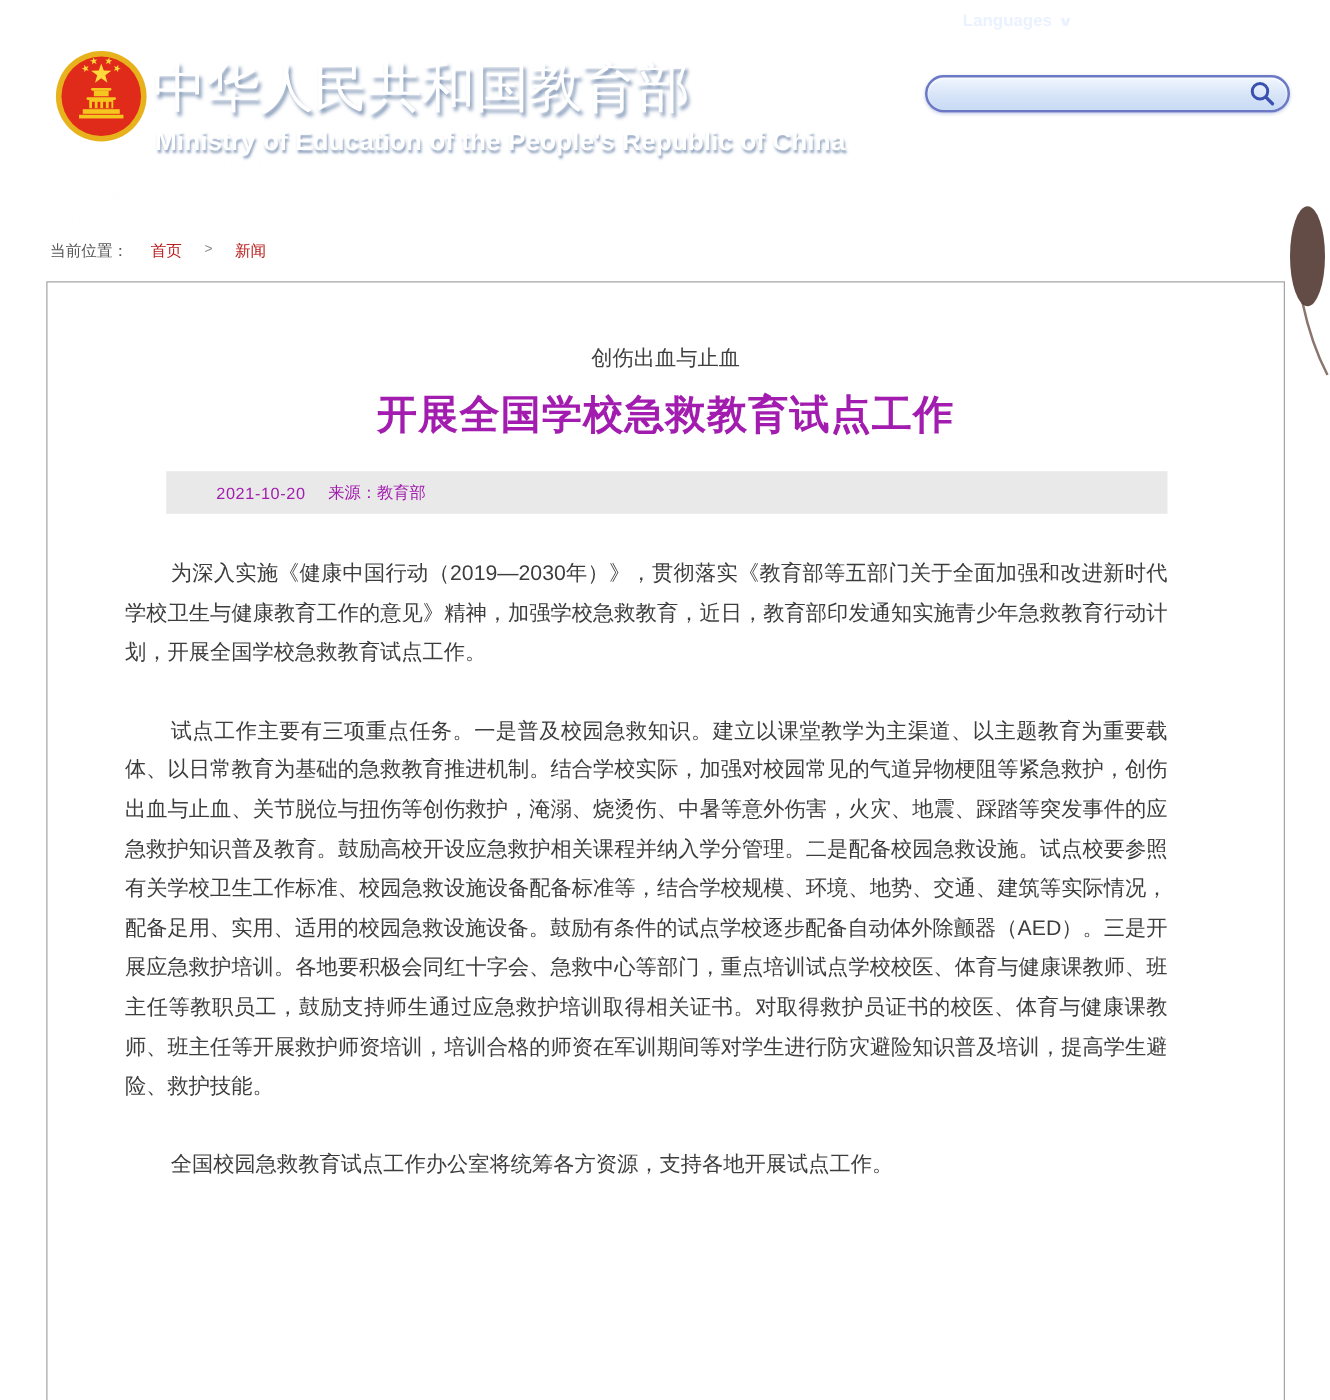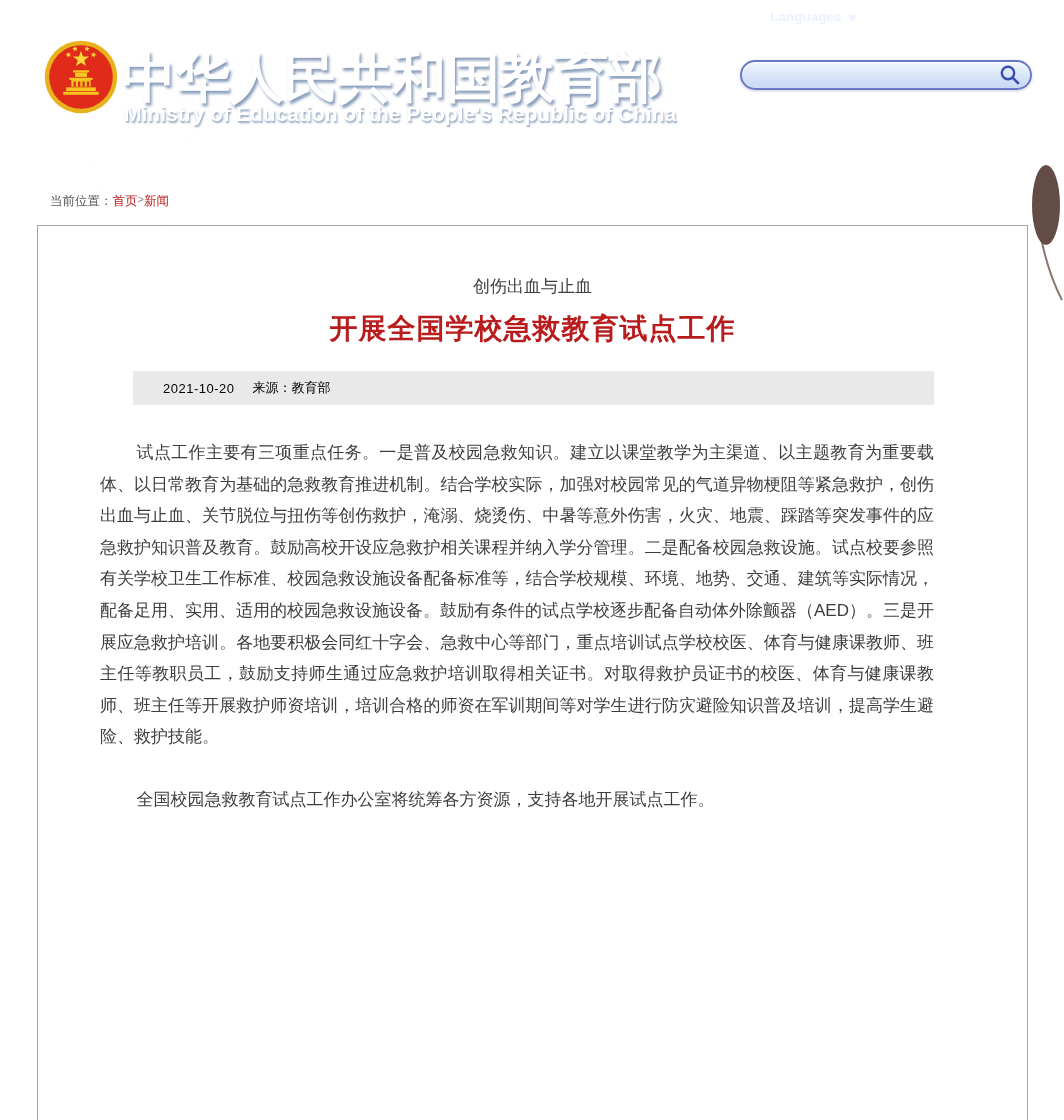--- a/index.html
+++ b/index.html
@@ -21,42 +21,42 @@
   .dandelion{position:absolute;right:0;top:20px;}
 
   .topbar{position:absolute;top:7px;right:38px;display:flex;align-items:center;gap:24px;
     color:rgba(255,255,255,.96);font-size:13.5px;}
   .topbar .lang{display:flex;align-items:center;gap:6px;cursor:pointer;color:#eaf2ff;font-weight:bold;}
   .topbar .caret{font-size:11px;transform:scaleX(1.4);display:inline-block;margin-top:2px;}
   .topbar a{color:rgba(255,255,255,.96);text-decoration:none;cursor:pointer;}
 
   .header{position:absolute;left:0;top:0;width:100%;height:185px;}
   .emblem{position:absolute;left:44px;top:40px;width:74px;height:74px;}
-  .site-title{position:absolute;left:122px;top:42px;font-size:54px;font-weight:bold;color:#ffffff;
+  .site-title{position:absolute;left:122px;top:42px;font-size:43px;font-weight:normal;color:#ffffff;
     letter-spacing:0px;text-shadow:2px 3px 3px rgba(36,74,130,.55),0 1px 0 rgba(255,255,255,.35);white-space:nowrap;}
   .site-subtitle{position:absolute;left:124px;top:102px;font-size:21px;font-weight:bold;color:#ffffff;
     text-shadow:1px 2px 2px rgba(36,74,130,.5);white-space:nowrap;}
 
   .searchbox{position:absolute;right:32px;top:60px;width:292px;height:30px;border-radius:17px;
     border:2px solid #6b79c5;background:linear-gradient(180deg,#f0f6fe 0%,#d7e4f8 55%,#c8daf4 100%);
     box-shadow:0 1px 3px rgba(50,80,160,.3), inset 0 1px 2px rgba(255,255,255,.9);
     display:flex;align-items:center;padding:0 8px 0 16px;box-sizing:border-box;}
   .searchbox input{flex:1;border:none;outline:none;background:transparent;font-size:14px;color:#334;height:24px;}
   .search-btn{width:24px;height:24px;border:none;background:transparent;padding:0;cursor:pointer;display:flex;align-items:center;justify-content:center;}
 
-  .breadcrumb{position:absolute;left:50px;top:193px;font-size:12.5px;color:#555;display:flex;gap:0;}
+  .breadcrumb{position:absolute;left:40px;top:193px;font-size:12.5px;color:#555;display:flex;gap:18px;}
   .breadcrumb a{color:#b91c1c;text-decoration:none;cursor:pointer;}
   .breadcrumb .sep{color:#888;font-size:11px;}
 
   .content-box{position:absolute;left:37px;top:225px;width:991px;height:900px;background:#ffffff;
     border:1px solid #a6a6a6;box-sizing:border-box;}
   .supertitle{margin-top:49px;text-align:center;font-size:17px;color:#404040;}
-  .article-title{margin:12px 40px 0 40px;text-align:center;font-size:28px;font-weight:bold;color:#b91c1c;letter-spacing:1px;}
+  .article-title{margin:12px 40px 0 40px;text-align:center;font-size:32px;font-weight:bold;color:#a21caf;letter-spacing:1px;}
   .meta-bar{margin:23px 93px 0 95px;height:34px;background:#e9e9e9;display:flex;align-items:center;
-    padding-left:30px;font-size:13px;color:#000000;gap:18px;}
+    padding-left:40px;font-size:13px;color:#a21caf;gap:18px;}
   .meta-bar .date{letter-spacing:.5px;}
   .article-body{margin:32px 93px 0 62px;font-size:17px;color:#3d3d3d;line-height:31.6px;text-align:justify;}
   .article-body p{margin:0 0 31px 0;text-indent:2.15em;}
 </style>
 </head>
 <body>
 
 <div class="sky">
   <div class="cloud c1"></div>
   <div class="cloud c2"></div>
@@ -205,16 +205,17 @@
 </div>
 
 <div class="content-box">
   <div class="supertitle">创伤出血与止血</div>
   <h1 class="article-title">开展全国学校急救教育试点工作</h1>
   <div class="meta-bar">
     <span class="date">2021-10-20</span>
     <span class="source"><span>来源：</span><span>教育部</span></span>
   </div>
   <div class="article-body">
+    <p>为深入实施《健康中国行动（2019—2030年）》，贯彻落实《教育部等五部门关于全面加强和改进新时代学校卫生与健康教育工作的意见》精神，加强学校急救教育，近日，教育部印发通知实施青少年急救教育行动计划，开展全国学校急救教育试点工作。</p>
     <p>试点工作主要有三项重点任务。一是普及校园急救知识。建立以课堂教学为主渠道、以主题教育为重要载体、以日常教育为基础的急救教育推进机制。结合学校实际，加强对校园常见的气道异物梗阻等紧急救护，创伤出血与止血、关节脱位与扭伤等创伤救护，淹溺、烧烫伤、中暑等意外伤害，火灾、地震、踩踏等突发事件的应急救护知识普及教育。鼓励高校开设应急救护相关课程并纳入学分管理。二是配备校园急救设施。试点校要参照有关学校卫生工作标准、校园急救设施设备配备标准等，结合学校规模、环境、地势、交通、建筑等实际情况，配备足用、实用、适用的校园急救设施设备。鼓励有条件的试点学校逐步配备自动体外除颤器（AED）。三是开展应急救护培训。各地要积极会同红十字会、急救中心等部门，重点培训试点学校校医、体育与健康课教师、班主任等教职员工，鼓励支持师生通过应急救护培训取得相关证书。对取得救护员证书的校医、体育与健康课教师、班主任等开展救护师资培训，培训合格的师资在军训期间等对学生进行防灾避险知识普及培训，提高学生避险、救护技能。</p>
     <p>全国校园急救教育试点工作办公室将统筹各方资源，支持各地开展试点工作。</p>
   </div>
 </div>
 
 </body></html>

